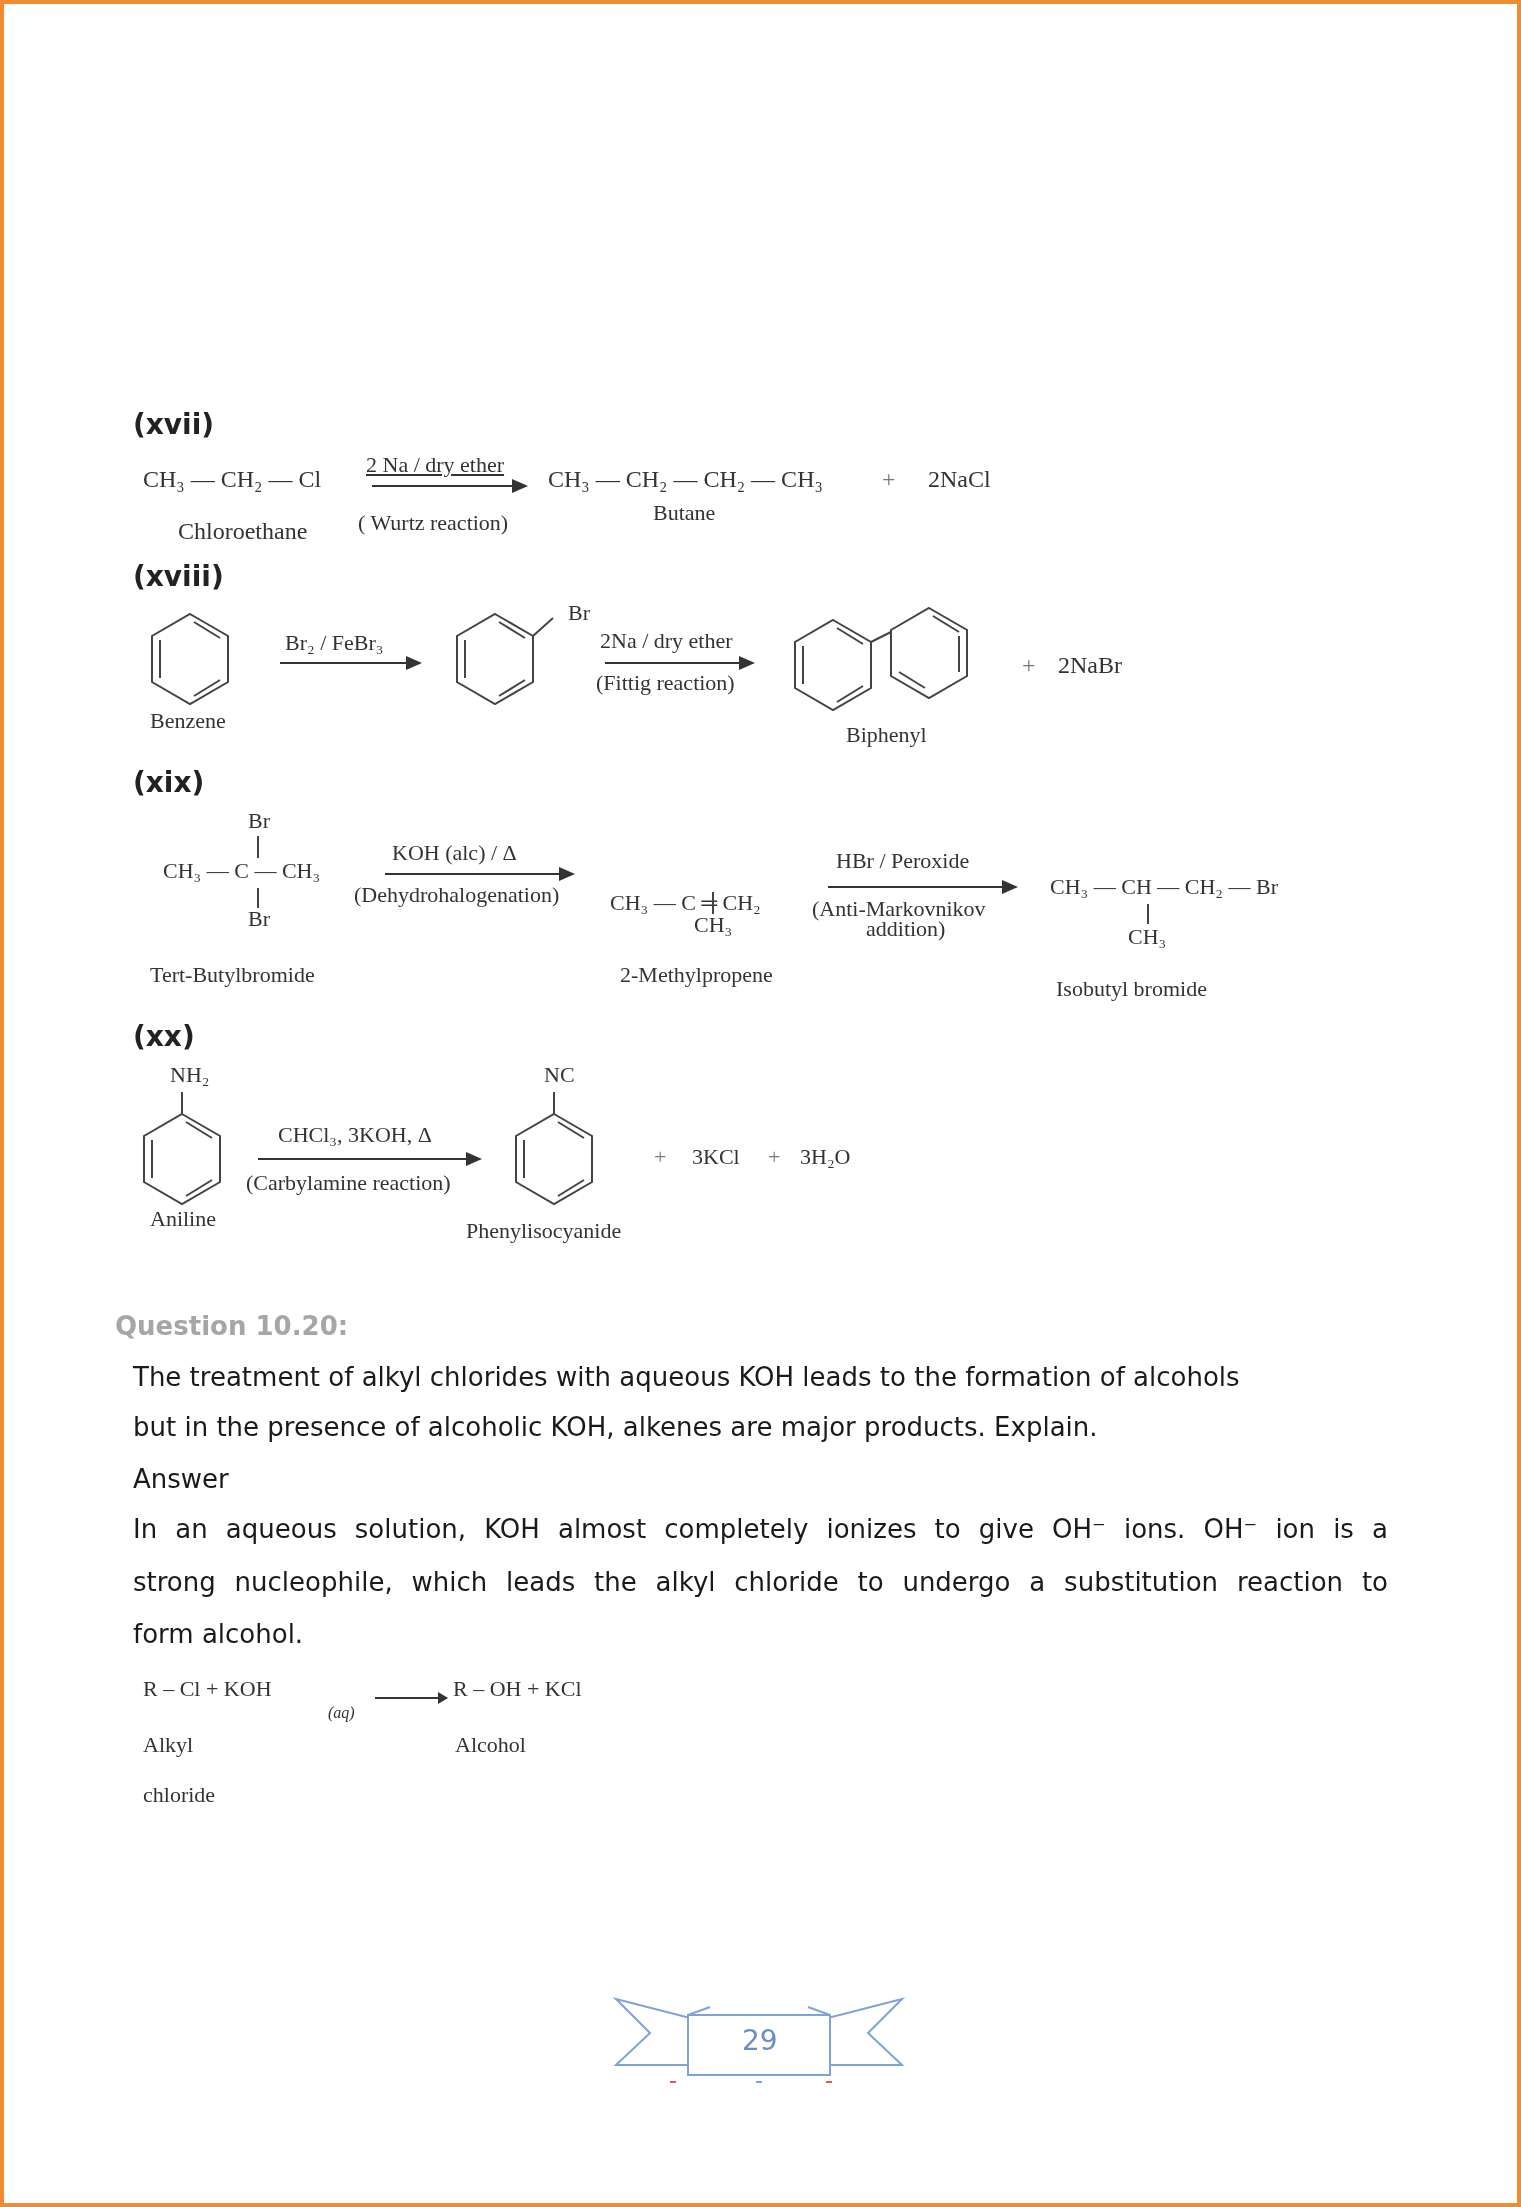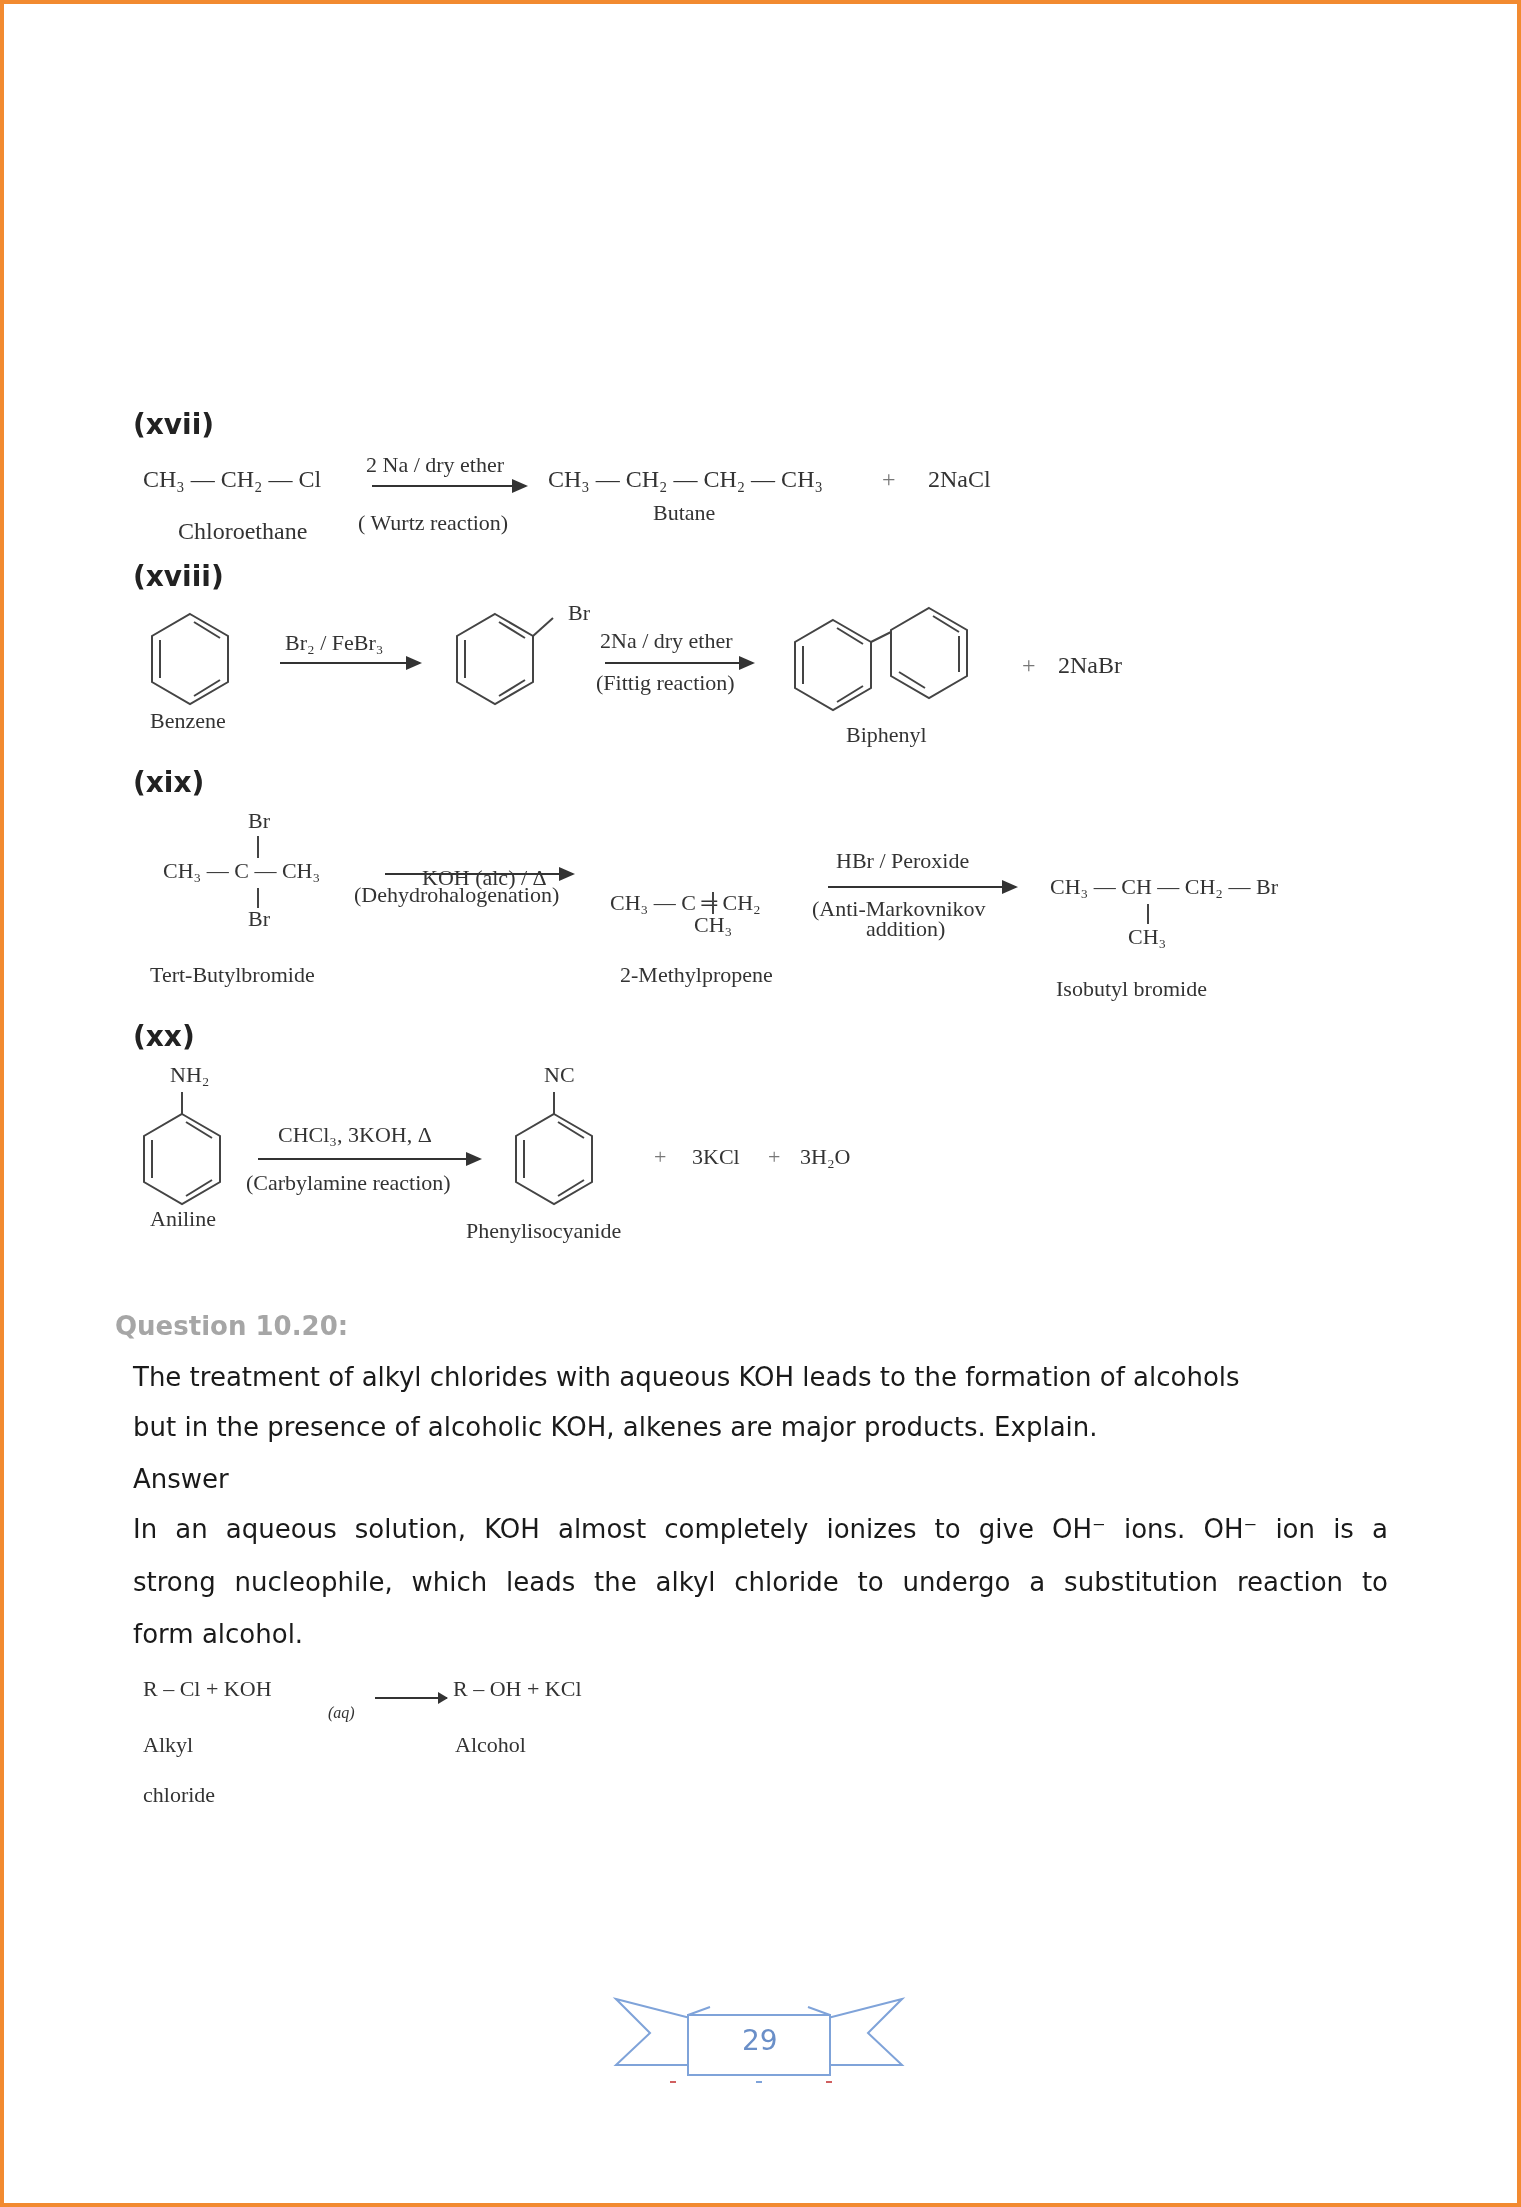--- a/index.html
+++ b/index.html
@@ -22,21 +22,21 @@
   .pagenum { font-family: "DejaVu Sans", sans-serif; font-size: 28px; color: #6a8fc8; }
 </style>
 </head>
 <body>
 
 <div class="page-border"></div>
 
 <div class="abs roman" style="left:133px; top:408px;">(xvii)</div>
 <div class="abs chem" style="left:143px; top:466px;">CH₃ — CH₂ — Cl</div>
 <div class="abs chem" style="left:178px; top:518px;">Chloroethane</div>
-<div class="abs chem-sm" style="left:366px; top:452px;">2 Na / dry ether</div>
+<div class="abs chem-sm" style="left:366px; top:452px;text-decoration:underline;">2 Na / dry ether</div>
 <div class="arrow" style="left:372px; top:485px; width:154px;"></div>
 <div class="abs chem-sm" style="left:358px; top:510px;">( Wurtz reaction)</div>
 <div class="abs chem" style="left:548px; top:466px;">CH₃ — CH₂ — CH₂ — CH₃</div>
 <div class="abs chem-sm" style="left:653px; top:500px;">Butane</div>
 <div class="abs chem" style="left:882px; top:466px; color:#777;">+</div>
 <div class="abs chem" style="left:928px; top:466px;">2NaCl</div>
 
 <div class="abs roman" style="left:133px; top:560px;text-align:right;">(xviii)</div>
 
 <svg class="ring" style="left:150px; top:612px;" width="80" height="96">
@@ -80,21 +80,21 @@
 
 <div class="abs roman" style="left:133px; top:766px;">(xix)</div>
 
 <div class="abs chem-sm" style="left:248px; top:808px;">Br</div>
 <div class="vbond" style="left:257px; top:836px; height:22px;"></div>
 <div class="abs chem-sm" style="left:163px; top:858px;">CH₃ — C — CH₃</div>
 <div class="vbond" style="left:257px; top:888px; height:20px;"></div>
 <div class="abs chem-sm" style="left:248px; top:906px;">Br</div>
 <div class="abs chem-sm" style="left:150px; top:962px;">Tert-Butylbromide</div>
 
-<div class="abs chem-sm" style="left:422px; top:840px;margin-top:25px;">KOH (alc) / Δ</div>
+<div class="abs chem-sm" style="left:392px; top:840px;">KOH (alc) / Δ</div>
 <div class="arrow" style="left:385px; top:873px; width:188px;"></div>
 <div class="abs chem-sm" style="left:354px; top:882px;">(Dehydrohalogenation)</div>
 
 <div class="abs chem-sm" style="left:610px; top:862px;margin-top:28px;">CH₃ — C ═ CH₂</div>
 <div class="vbond" style="left:712px; top:892px; height:22px;"></div>
 <div class="abs chem-sm" style="left:694px; top:912px;">CH₃</div>
 <div class="abs chem-sm" style="left:620px; top:962px;">2-Methylpropene</div>
 
 <div class="abs chem-sm" style="left:836px; top:848px;">HBr / Peroxide</div>
 <div class="arrow" style="left:828px; top:886px; width:188px;"></div>

